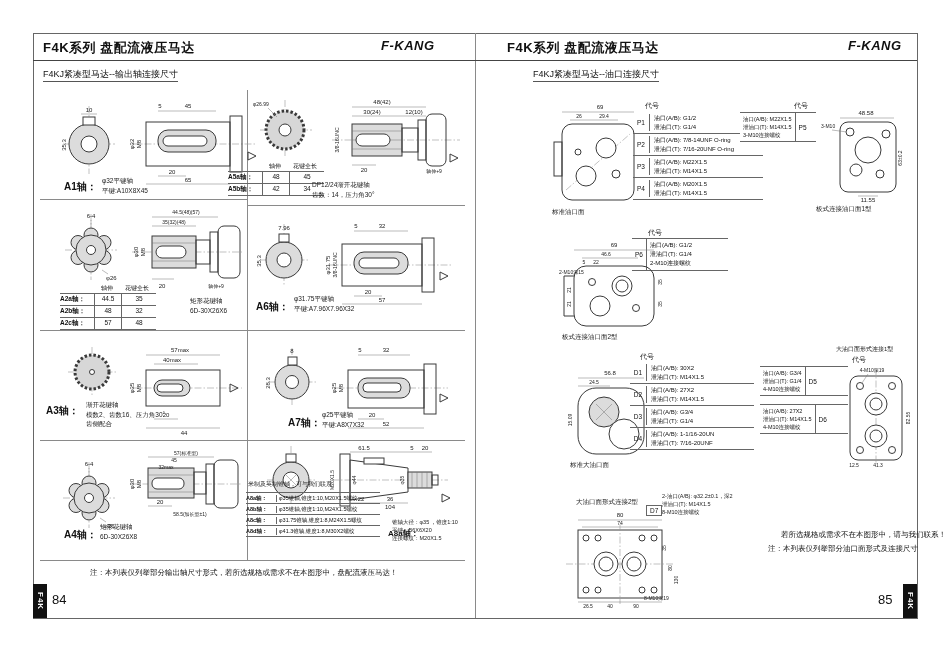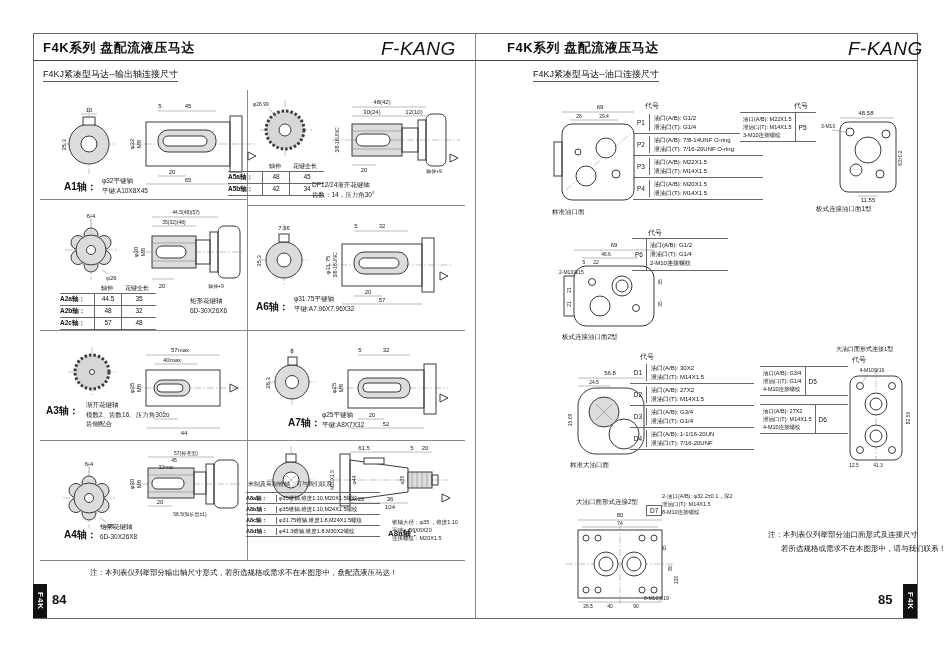--- a/index.html
+++ b/index.html
@@ -1,29 +1,29 @@
 <!DOCTYPE html>
 <html><head>
 <meta charset="utf-8">
 <style>
   html,body{margin:0;padding:0;background:#ffffff;}
   .sheet{position:relative;width:950px;height:649px;background:#fff;overflow:hidden;
          font-family:"Liberation Sans","DejaVu Sans",sans-serif;color:#111;}
   .frame{position:absolute;left:33px;top:33px;width:883px;height:584px;border:1px solid #666;}
   .gl{position:absolute;background:#8a8a8a;}
   .h-title{position:absolute;font-size:13px;font-weight:bold;letter-spacing:.5px;}
-  .brand{position:absolute;font-size:19px;font-weight:normal;font-style:italic;letter-spacing:.5px;}
+  .brand{position:absolute;font-size:13px;font-weight:bold;font-style:italic;letter-spacing:.5px;}
   .sub{position:absolute;font-size:9px;}
   .sub span{border-bottom:1px solid #555;padding-bottom:2px;}
   .slab{position:absolute;font-size:10px;font-weight:bold;}
   .desc{position:absolute;font-size:6.5px;line-height:9.5px;color:#222;}
   .cap{position:absolute;font-size:6.5px;color:#222;}
   .code-h{position:absolute;font-size:7px;color:#222;}
   .note{position:absolute;font-size:7.5px;color:#111;}
-  .pagenum{position:absolute;font-size:13px;font-weight:bold;}
+  .pagenum{position:absolute;font-size:13px;font-weight:normal;}
   .tab{position:absolute;width:14px;height:34px;background:#111;color:#fff;display:flex;align-items:center;justify-content:center;}
   .tab span{writing-mode:vertical-rl;font-size:8px;font-weight:bold;letter-spacing:1px;}
   
   .mini-tbl{position:absolute;font-size:6.5px;color:#111;}
   .mt-head{display:flex;font-size:6px;}
   .mt-head .c1{width:34px;}
   .mt-head .c2{width:26px;text-align:center;}
   .mt-head .c3{width:34px;text-align:center;}
   .mt-row{display:flex;border-bottom:1px solid #666;}
   .mt-row.first{border-top:1px solid #666;}
@@ -617,21 +617,21 @@
     <text class="dim sm" x="84" y="90">8-M10深19</text>
   </svg>
   <div class="d7code" style="left:646px;top:505px;">D7</div>
   <div class="desc" style="left:662px;top:492px;font-size:5.5px;line-height:8px;">
     <div>2-油口(A/B): φ32.2±0.1，深2</div>
     <div>泄油口(T): M14X1.5</div>
     <div>8-M10连接螺纹</div>
   </div>
 
   <div class="note" style="left:768px;top:528px;line-height:14px;">
+    <div style="padding-left:13px;">若所选规格或需求不在本图形中，请与我们联系！</div>
     <div>注：本列表仅列举部分油口面形式及连接尺寸</div>
-    <div style="padding-left:13px;">若所选规格或需求不在本图形中，请与我们联系！</div>
   </div>
 
   <div class="tab" style="left:903px;top:584px;">
       <span>F4K</span>
     </div>
   <div class="pagenum" style="left:878px;top:592px;">85</div>
 </div>
 
 </body></html>

